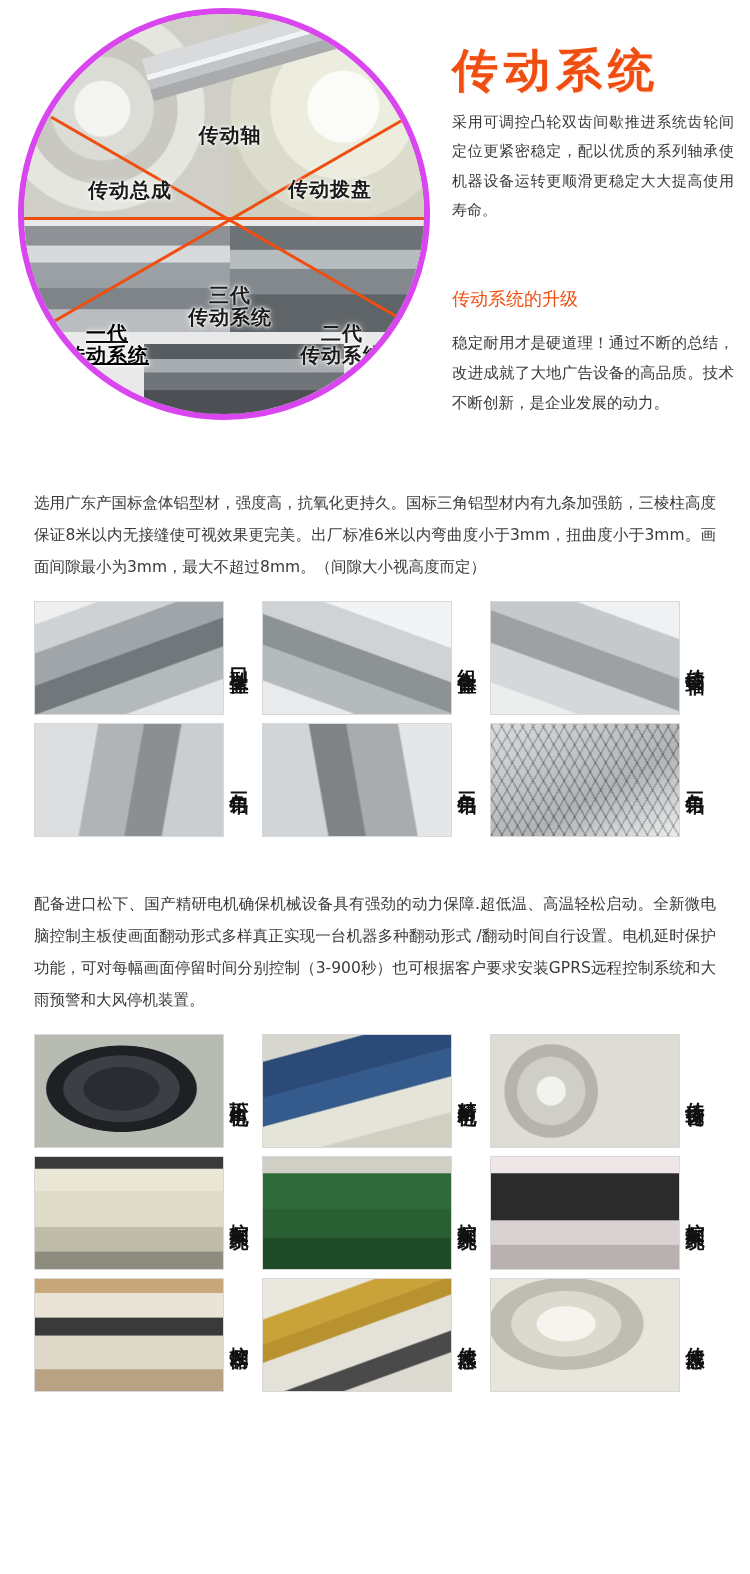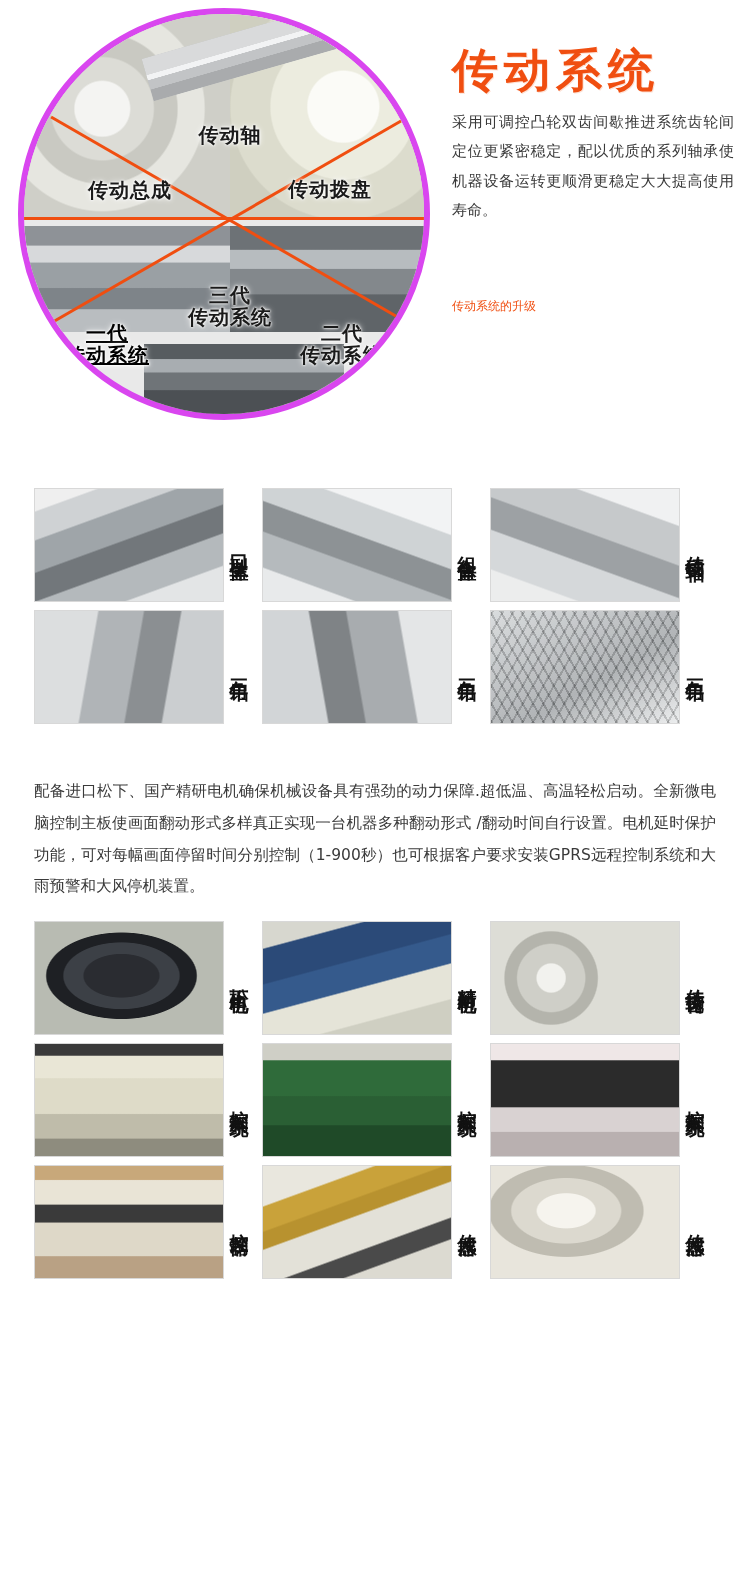--- a/index.html
+++ b/index.html
@@ -85,22 +85,22 @@
     letter-spacing: 6px;
     font-family: "DejaVu Serif", "Liberation Serif", serif;
     text-shadow: 1px 1px 0 #fde2d6;
   }
   .s1-body {
     position: absolute; left: 452px; top: 108px; width: 282px;
     font-size: 15px; line-height: 1.95; color: #3a3a3a;
     text-align: justify;
   }
   .s1-sub {
-    position: absolute; left: 452px; top: 295px; width: 282px;
-    font-size: 12px; color: #f04e10; line-height: 1.9;
+    position: absolute; left: 452px; top: 282px; width: 282px;
+    font-size: 18px; color: #f04e10; line-height: 1.9;
   }
   .s1-body2 {
     position: absolute; left: 452px; top: 328px; width: 282px;
     font-size: 15.5px; line-height: 1.95; color: #3a3a3a;
     text-align: justify;
   }
 
   
   .sec2 { position: relative; width: 750px; padding-top: 30px; }
   .big-title {
@@ -274,23 +274,25 @@
       <div class="wlabel small" style="left:146px;top:270px;width:120px;">三代</div>
       <div class="wlabel small" style="left:136px;top:292px;width:140px;">传动系统</div>
 
       <div class="wlabel small" style="left:258px;top:308px;width:120px;">二代</div>
       <div class="wlabel small" style="left:248px;top:330px;width:140px;">传动系统</div>
     </div>
 
     <div class="s1-title">传动系统</div>
     <div class="s1-body">采用可调控凸轮双齿间歇推进系统齿轮间定位更紧密稳定，配以优质的系列轴承使机器设备运转更顺滑更稳定大大提高使用寿命。</div>
     <div class="s1-sub">传动系统的升级</div>
+    <div class="s1-body2">稳定耐用才是硬道理！通过不断的总结，改进成就了大地广告设备的高品质。技术不断创新，是企业发展的动力。</div>
   </div>
 
   <div class="sec2">
+    <div class="para">选用广东产国标盒体铝型材，强度高，抗氧化更持久。国标三角铝型材内有九条加强筋，三棱柱高度保证8米以内无接缝使可视效果更完美。出厂标准6米以内弯曲度小于3mm，扭曲度小于3mm。画面间隙最小为3mm，最大不超过8mm。（间隙大小视高度而定）</div>
 
     <div class="grid">
       <div class="gcell">
         <div class="pic">
             <div class="ph-alu1"></div>
           </div>
         <div class="cap">口型盒体</div>
       </div>
       <div class="gcell">
         <div class="pic">
@@ -319,21 +321,21 @@
       <div class="gcell">
         <div class="pic">
             <div class="ph-honey"></div>
           </div>
         <div class="cap">三角铝</div>
       </div>
     </div>
   </div>
 
   <div class="sec3">
-    <div class="para">配备进口松下、国产精研电机确保机械设备具有强劲的动力保障.超低温、高温轻松启动。全新微电脑控制主板使画面翻动形式多样真正实现一台机器多种翻动形式 /翻动时间自行设置。电机延时保护功能，可对每幅画面停留时间分别控制（1-900秒）也可根据客户要求安装GPRS远程控制系统和大雨预警和大风停机装置。</div>
+    <div class="para">配备进口松下、国产精研电机确保机械设备具有强劲的动力保障.超低温、高温轻松启动。全新微电脑控制主板使画面翻动形式多样真正实现一台机器多种翻动形式 /翻动时间自行设置。电机延时保护功能，可对每幅画面停留时间分别控制（3-900秒）也可根据客户要求安装GPRS远程控制系统和大雨预警和大风停机装置。</div>
 
     <div class="grid">
       <div class="gcell">
         <div class="pic">
             <div class="ph-motor1"></div>
           </div>
         <div class="cap">松下电机</div>
       </div>
       <div class="gcell">
         <div class="pic">

